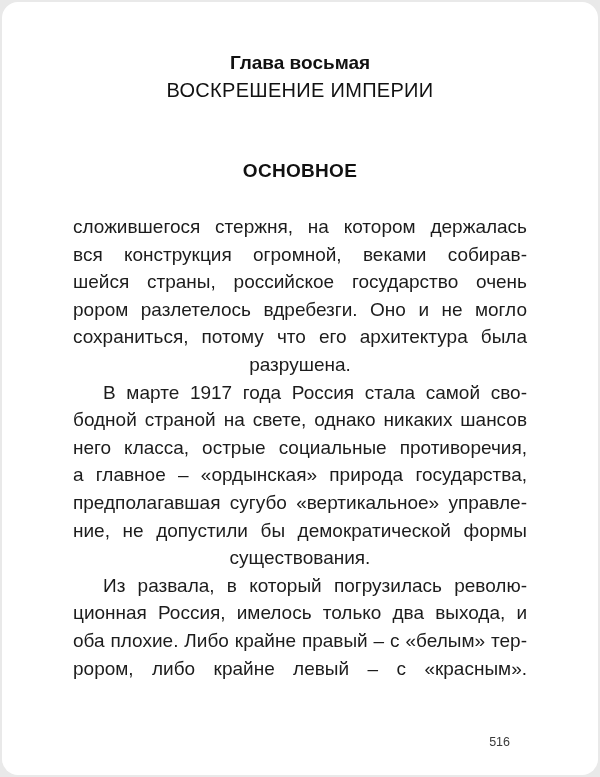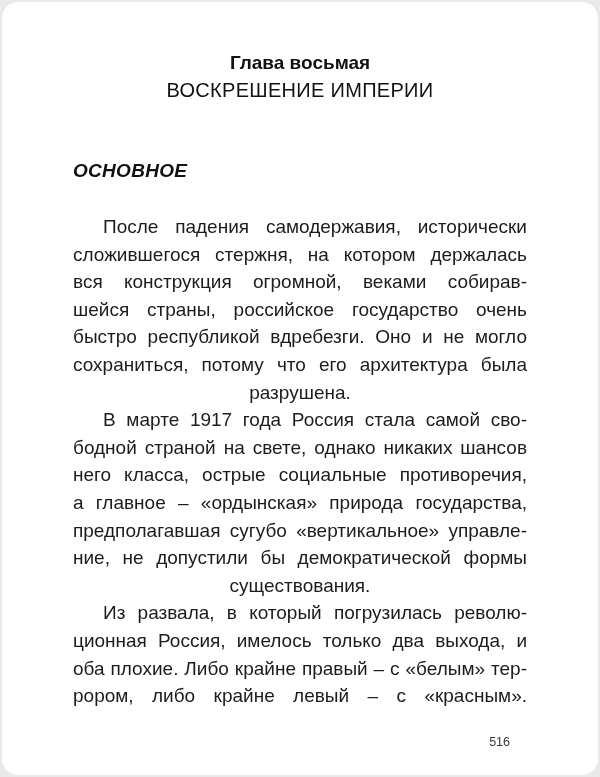--- a/index.html
+++ b/index.html
@@ -37,28 +37,27 @@
   }
   .chapter-title {
     text-align: center;
     font-weight: normal;
     font-size: 20px;
     line-height: 28px;
     color: #111111;
     letter-spacing: 0.3px;
   }
   .section-title {
-    text-align: left;
+    text-align: center;
     font-weight: bold;
     font-size: 19px;
     line-height: 26px;
     color: #111111;
     margin-top: 54px;
     letter-spacing: 0.3px;
-    font-style: italic;
   }
   .body-text {
     margin-top: 29px;
     font-size: 19px;
     color: #1c1c1c;
   }
   .paragraph {
     margin: 0;
   }
   .line {
@@ -84,25 +83,24 @@
 </head>
 <body>
 
 <div class="viewport">
   <div class="page">
     <div class="chapter-label">Глава восьмая</div>
     <div class="chapter-title">ВОСКРЕШЕНИЕ ИМПЕРИИ</div>
     <div class="section-title">ОСНОВНОЕ</div>
     <div class="body-text" id="body-text">
         <div class="paragraph">
-          <div class="line justify indent">После падения самодержавия, исторически</div>
           <div class="line justify">сложившегося стержня, на котором держалась</div>
           <div class="line justify">вся конструкция огромной, веками собирав-</div>
           <div class="line justify">шейся страны, российское государство очень</div>
-          <div class="line justify">быстро республикой вдребезги. Оно и не могло</div>
+          <div class="line justify">рором разлетелось вдребезги. Оно и не могло</div>
           <div class="line justify">сохраниться, потому что его архитектура была</div>
           <div class="line">разрушена.</div>
         </div>
         <div class="paragraph">
           <div class="line justify indent">В марте 1917 года Россия стала самой сво-</div>
           <div class="line justify">бодной страной на свете, однако никаких шансов</div>
           <div class="line justify">него класса, острые социальные противоречия,</div>
           <div class="line justify">а главное – «ордынская» природа государства,</div>
           <div class="line justify">предполагавшая сугубо «вертикальное» управле-</div>
           <div class="line justify">ние, не допустили бы демократической формы</div>

